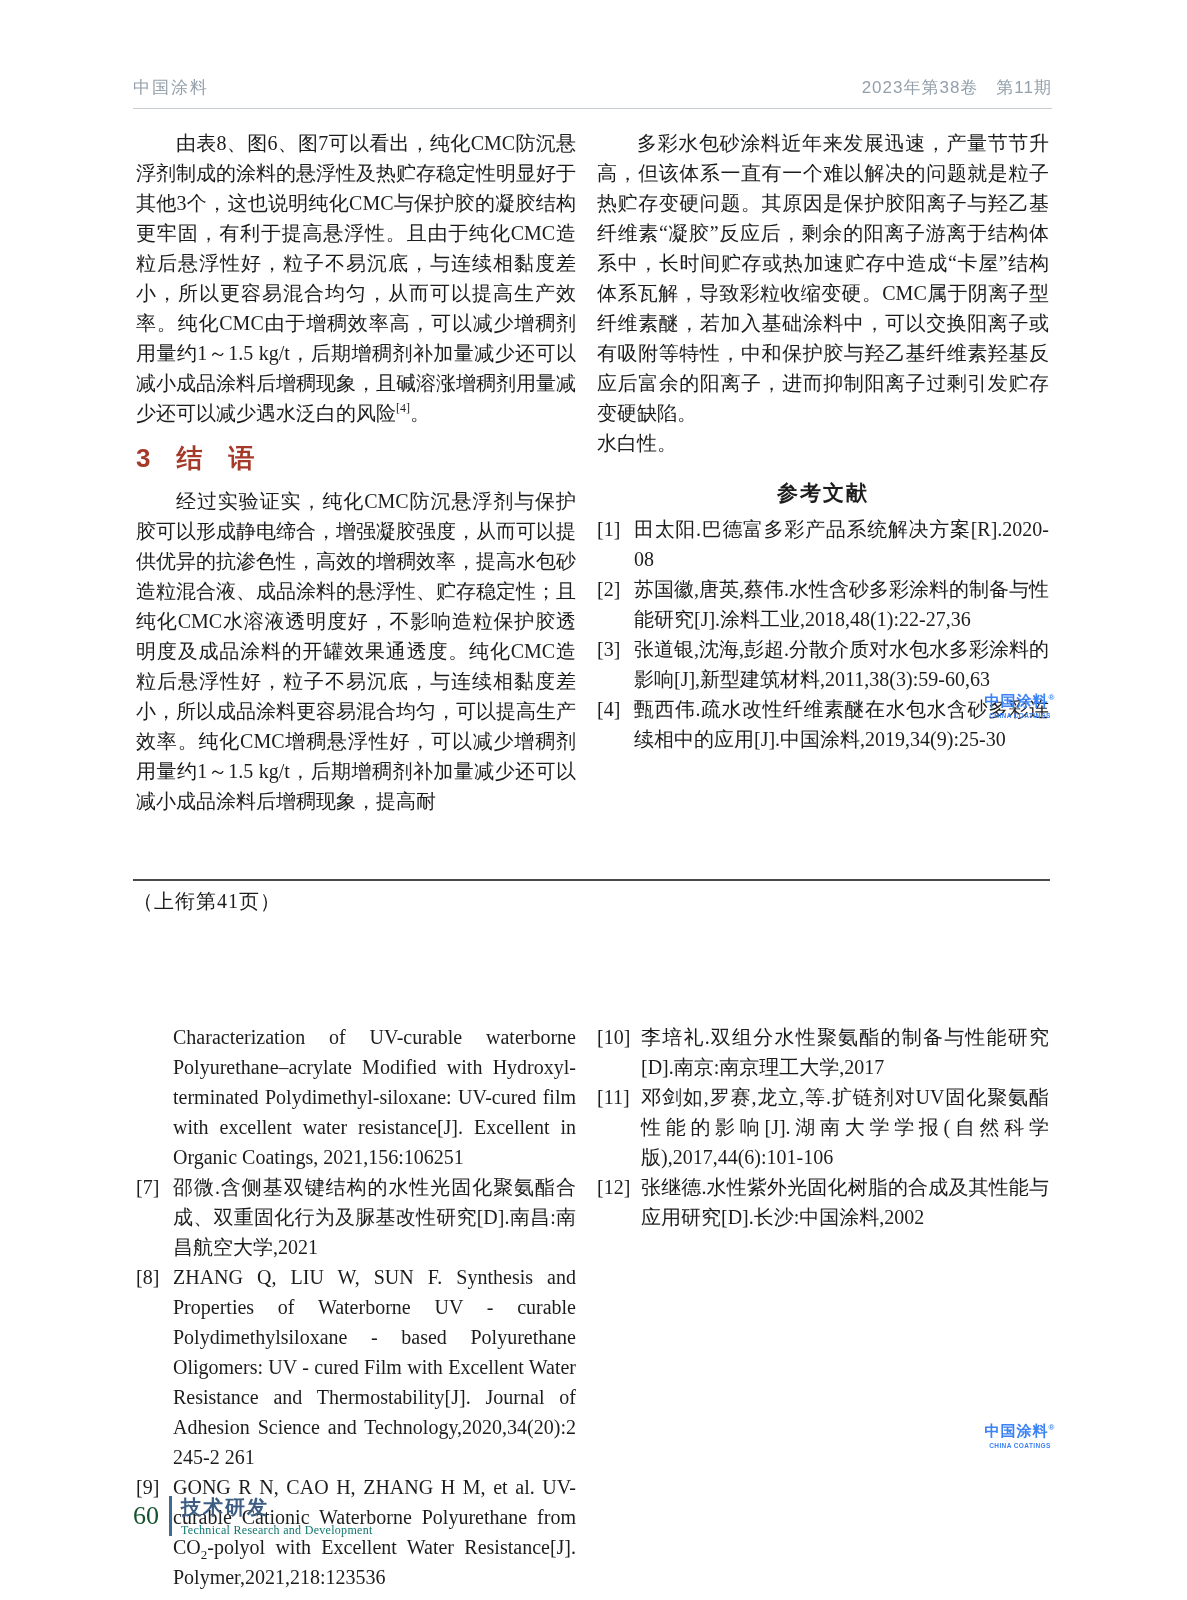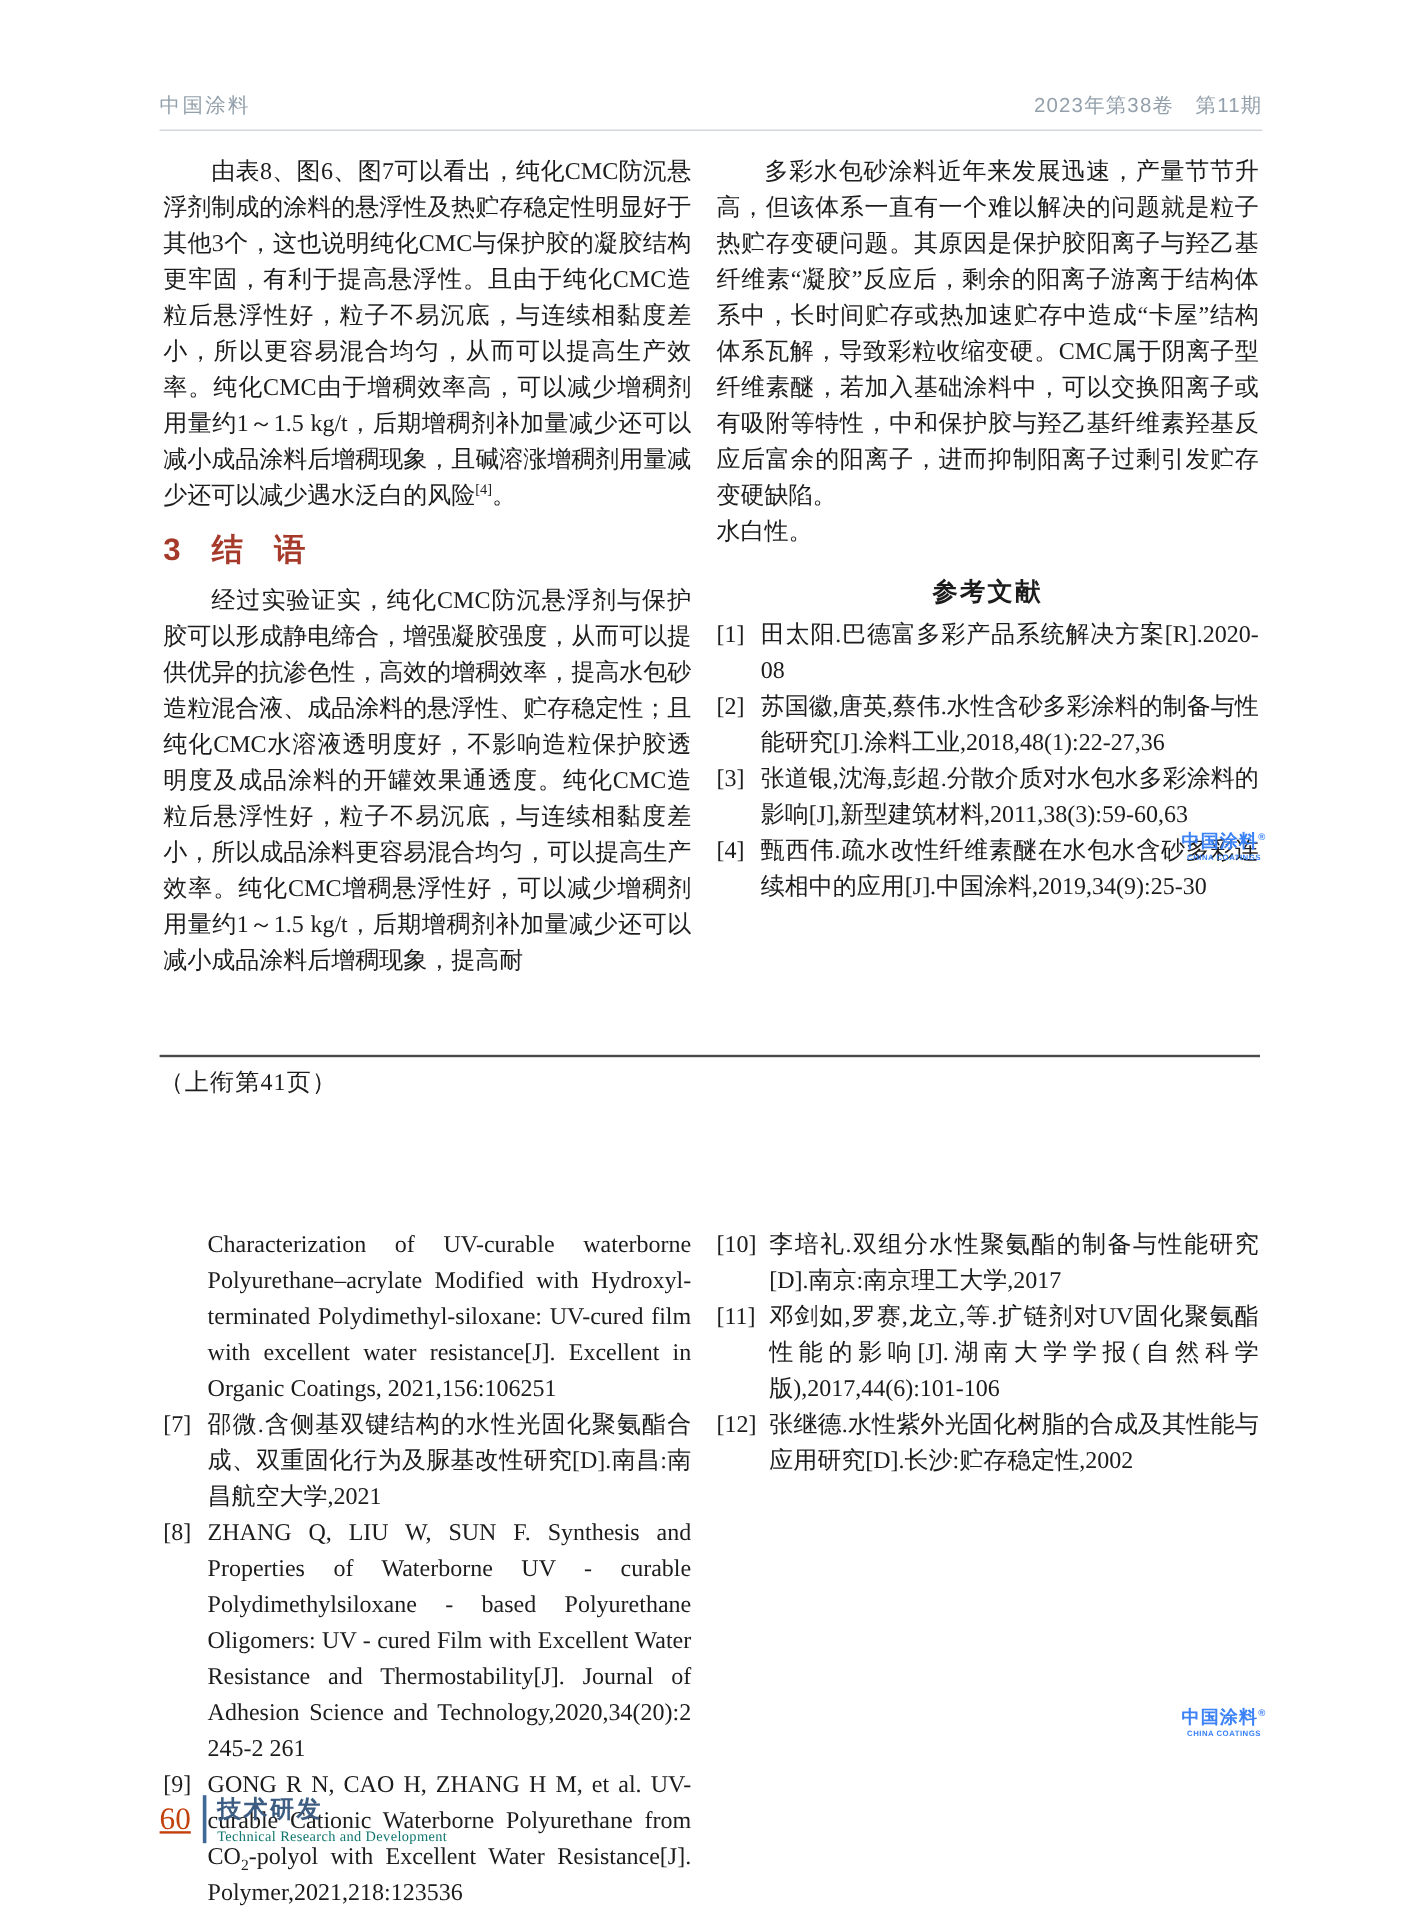--- a/index.html
+++ b/index.html
@@ -54,21 +54,21 @@
   
   .logo{position:absolute;width:90px;text-align:center;
         font-family:"Liberation Sans","DejaVu Sans",sans-serif;color:#3b82f6;}
   .logo-1{left:975px;top:692px;}
   .logo-2{left:975px;top:1422px;}
   .logo-cn{font-weight:bold;font-size:15px;letter-spacing:1px;white-space:nowrap;}
   .logo-mark{font-size:8px;vertical-align:super;}
   .logo-en{font-size:6.5px;letter-spacing:0.4px;white-space:nowrap;margin-top:1px;font-weight:bold;}
   
   .footer{position:absolute;left:133px;top:1494px;display:flex;align-items:center;}
-  .footer-page{font-size:26px;color:#c2410c;margin-right:10px;font-family:"Liberation Serif",serif;text-decoration:underline;}
+  .footer-page{font-size:26px;color:#14532d;margin-right:10px;font-family:"Liberation Serif",serif;}
   .footer-bar{width:3px;height:40px;background:#3f6a96;margin-right:9px;}
   .footer-cn{font-family:"Liberation Sans","DejaVu Sans",sans-serif;
              font-weight:bold;font-size:20px;color:#3d5c82;letter-spacing:2px;}
   .footer-en{font-size:12px;color:#0f766e;margin-top:2px;letter-spacing:0.3px;}
 </style>
 </head>
 <body>
 
 <div class="page">
 
@@ -136,21 +136,21 @@
     <div class="ref">
       <span class="ref-label">[10]</span>
       <span class="ref-text">李培礼.双组分水性聚氨酯的制备与性能研究[D].南京:南京理工大学,2017</span>
     </div>
     <div class="ref">
       <span class="ref-label">[11]</span>
       <span class="ref-text">邓剑如,罗赛,龙立,等.扩链剂对UV固化聚氨酯性能的影响[J].湖南大学学报(自然科学版),2017,44(6):101-106</span>
     </div>
     <div class="ref">
       <span class="ref-label">[12]</span>
-      <span class="ref-text">张继德.水性紫外光固化树脂的合成及其性能与应用研究[D].长沙:贮存稳定性,2002</span>
+      <span class="ref-text">张继德.水性紫外光固化树脂的合成及其性能与应用研究[D].长沙:中国涂料,2002</span>
     </div>
   </div>
 
   <div class="logo logo-2">
     <div class="logo-cn"><span>中国涂料</span><span class="logo-mark">®</span></div>
     <div class="logo-en">CHINA COATINGS</div>
   </div>
 
   <div class="footer">
     <span class="footer-page">60</span>

